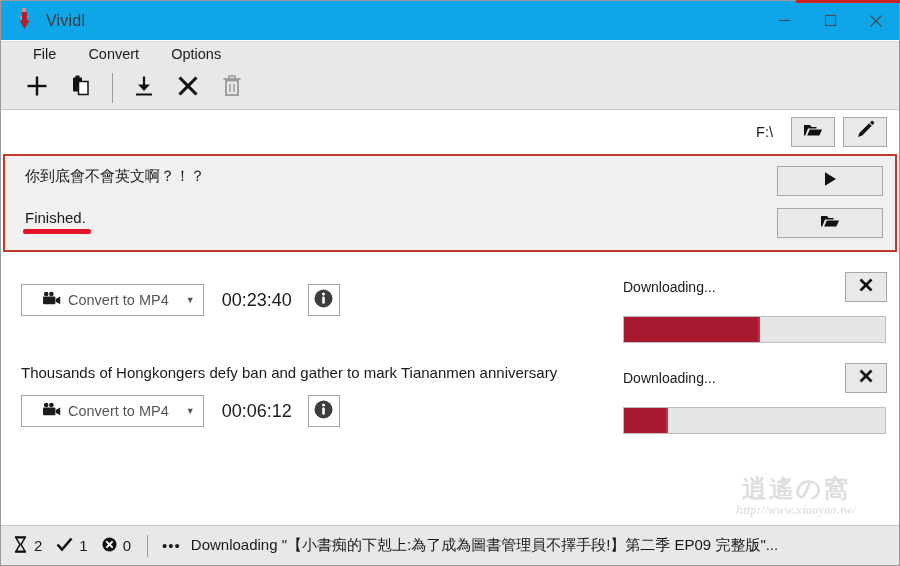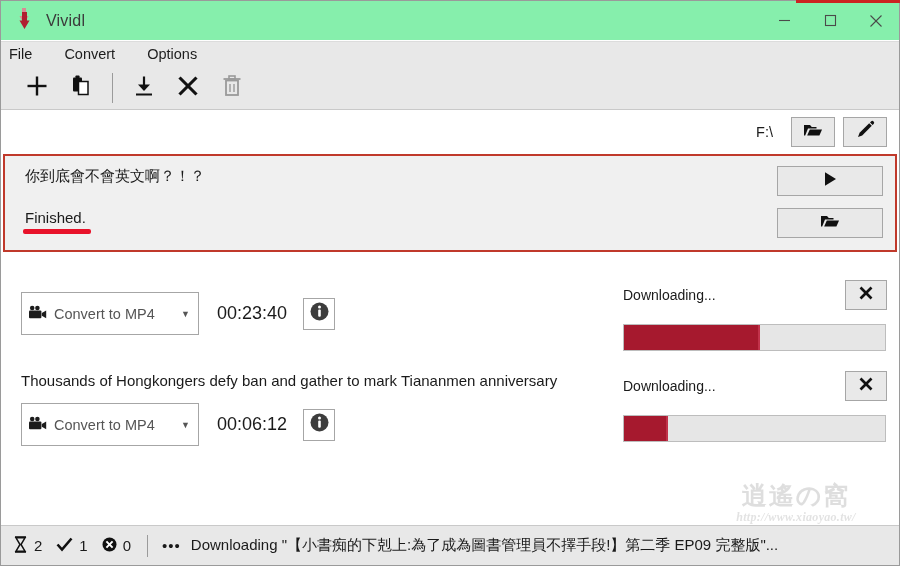--- a/index.html
+++ b/index.html
@@ -18,21 +18,21 @@
   }
   .window::after{
     content:"";
     position:absolute; top:-1px; right:-1px; width:104px; height:3px;
     background:#cc2222; z-index: 50;
   }
 
   
   .titlebar {
     height: 40px; flex: 0 0 40px;
-    background:#86efac;
+    background:#0ea5e9;
     display:flex; align-items:center;
     border-bottom: 1px solid #ffffff;
     position: relative;
   }
   .app-icon { width: 26px; height: 26px; margin-left:10px; position:relative; }
   .app-icon svg { display:block; }
   .app-title {
     font-size: 16px; color:#3b3b3b; margin-left:9px; letter-spacing:.2px;
   }
   .win-controls { margin-left:auto; display:flex; height:40px; }
@@ -40,21 +40,21 @@
     width:46px; height:40px; display:flex; align-items:center; justify-content:center;
     color:#444; font-size:14px; background:transparent;
   }
   .win-btn svg { display:block; }
 
   
   .menubar {
     height: 26px; flex:0 0 26px;
     background:#e8e8e8;
     display:flex; align-items:center;
-    padding-left: 4px;
+    padding-left: 28px;
     border-top:1px solid #dcdcdc;
   }
   .menu-item {
     font-size:14.5px; color:#1c1c1c; padding: 2px 12px 3px 4px; margin-right:16px;
   }
 
   
   .toolbar {
     height: 43px; flex:0 0 43px;
     background:#e8e8e8;
@@ -87,21 +87,21 @@
   
   .content {
     flex:1 1 auto;
     background:#ffffff;
     position:relative;
     overflow:hidden;
   }
 
   
   .dl-row.highlight {
-    margin: 0 2px 16px 2px;
+    margin: 0 2px 8px 2px;
     border: 2px solid #c0392b;
     background:#f0f0f0;
   }
   .dl-row {
     position:relative;
     padding: 10px 12px 12px 20px;
     display:flex; align-items:flex-start;
   }
   .dl-left { flex: 1 1 auto; min-width:0; }
   .dl-right { flex: 0 0 272px; padding-left:8px; }
@@ -115,24 +115,24 @@
     font-size:15px; color:#1a1a1a; line-height:20px; display:inline-block;
     position:relative;
   }
   .underline-red {
     display:block; height:5px; width:68px; background:#e8122a;
     border-radius:2px; margin-top:1px; margin-left:-2px;
   }
 
   .ctrl-line { display:flex; align-items:center; margin-top:12px; }
   .convert-btn {
-    height:43px; min-width:178px;
+    height:32px; min-width:178px;
     border:1px solid #a6a6a6; background:#ffffff;
     display:flex; align-items:center; gap:7px;
-    padding: 0 8px 0 6px;
+    padding: 0 8px 0 20px;
     font-size:14.5px; color:#555555;
   }
   .convert-caret { margin-left:auto; font-size:9px; color:#555; padding-left:10px;}
   .duration { font-size:18px; color:#1a1a1a; margin-left:18px; }
   .info-btn {
     width:32px; height:32px; margin-left:16px;
     border:1px solid #a6a6a6; background:#ffffff;
     display:flex; align-items:center; justify-content:center;
   }
 
@@ -161,21 +161,21 @@
   .play-btn, .folder-btn {
     width:106px; height:30px;
     border:1px solid #a6a6a6; background:#e9e9e9;
     display:flex; align-items:center; justify-content:center;
     margin-left:auto;
   }
   .folder-btn { margin-top:12px; }
 
   
   .watermark {
-    position:absolute; right:18px; bottom:0;
+    position:absolute; right:18px; bottom:7px;
     width:170px; text-align:center;
     pointer-events:none; opacity:.45;
   }
   .wm-glyph {
     font-size:25px; color:#b8b8b8; letter-spacing:2px; font-weight:bold;
     font-family:"DejaVu Sans", sans-serif;
   }
   .wm-url {
     font-size:12px; color:#c0c0c0; font-style:italic; font-weight:bold;
     margin-top:-2px; letter-spacing:.3px;font-family:Liberation Serif, serif;

